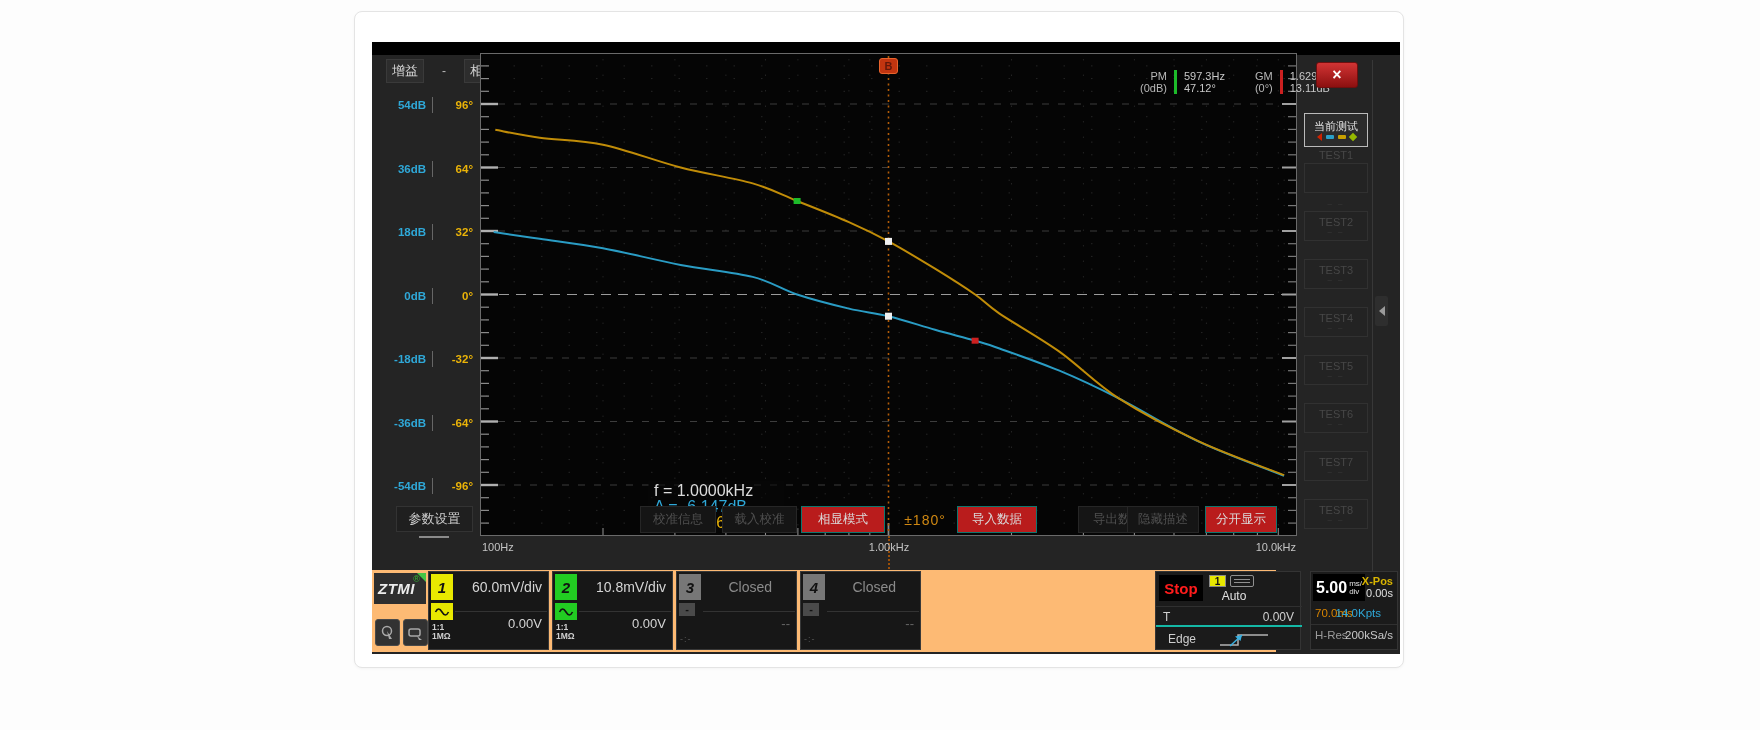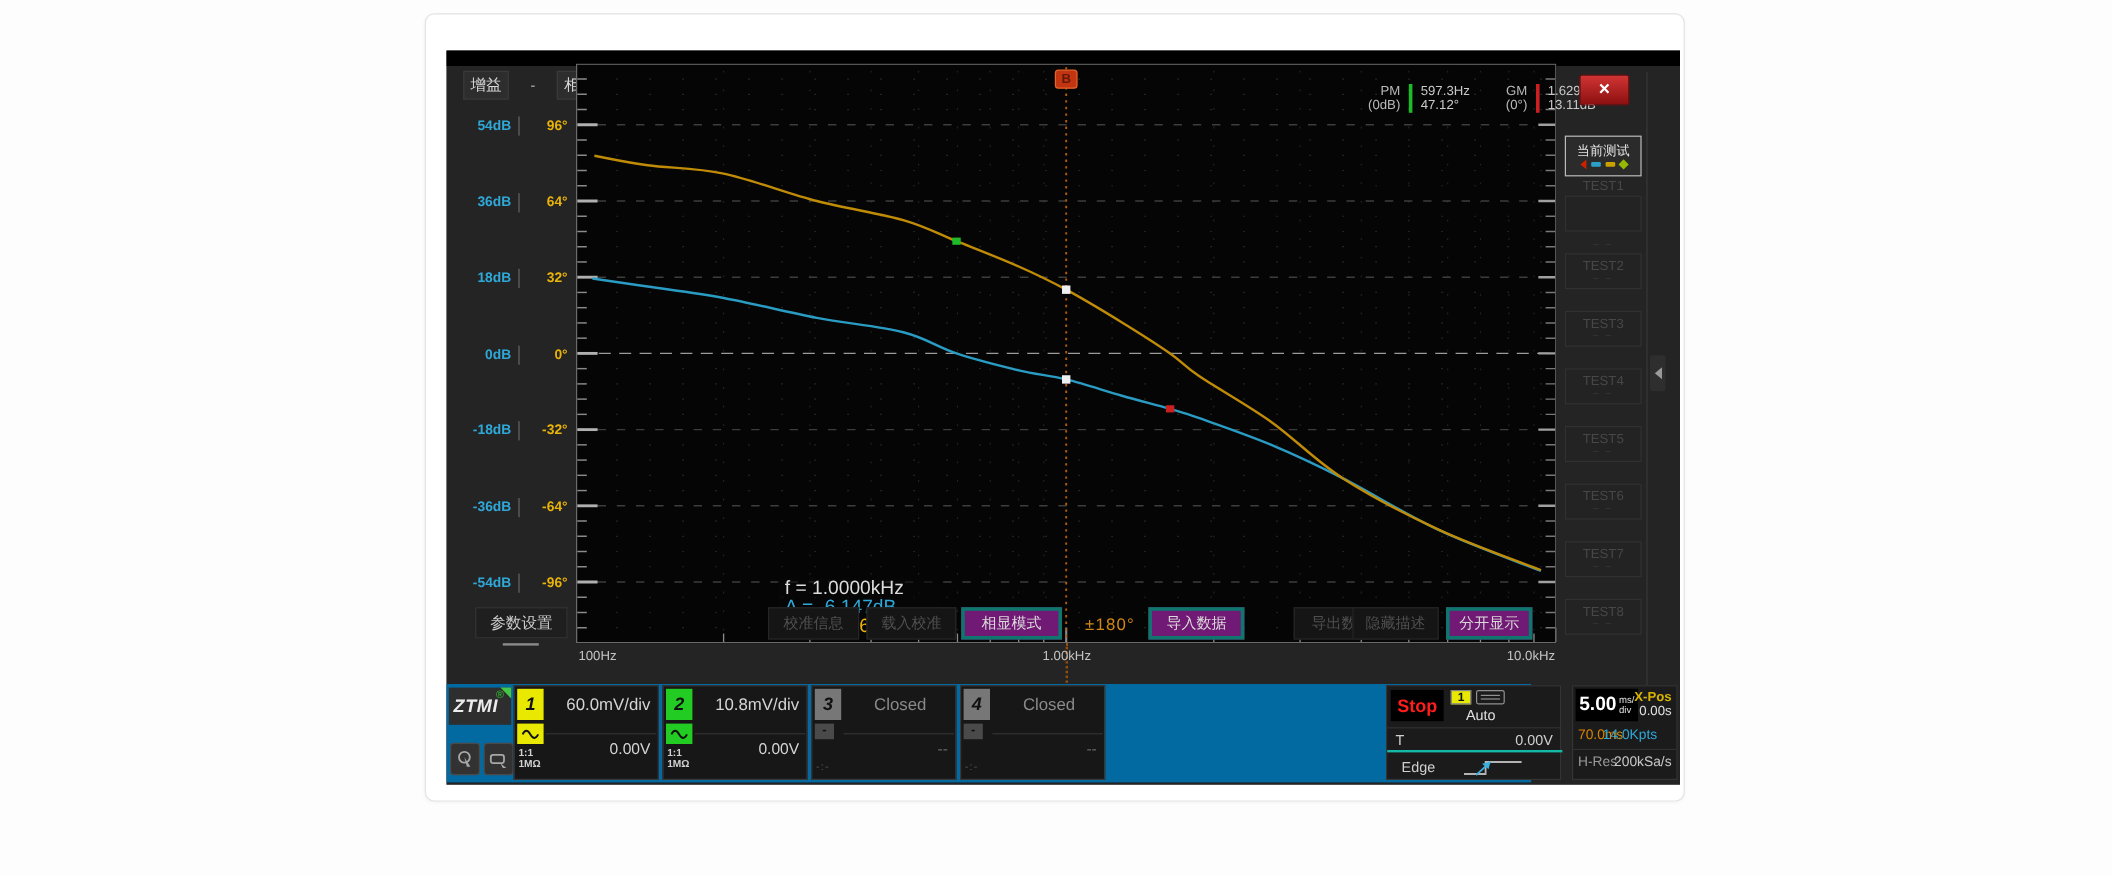--- a/index.html
+++ b/index.html
@@ -27,21 +27,21 @@
   .b-badge{position:absolute;left:507px;top:16px;width:19px;height:16px;background:#c23510;border:1px solid #e8632c;
            border-radius:3px;color:#63180a;font-weight:bold;font-size:11px;text-align:center;line-height:14px;}
   .cursor-ext{position:absolute;left:516px;top:494px;height:41px;width:0;border-left:2px dotted #9a4e08;}
   .freadout{position:absolute;left:132px;top:428px;width:136px;background:rgba(8,8,8,0.55);padding:2px 6px;font-size:16px;line-height:16px;margin-left:36px;}
   .freadout .f{color:#dcdcdc;}
   .freadout .a{color:#2fa8d8;}
   .freadout .p{color:#eab308;}
   
   .pbtn{position:absolute;top:464px;height:27px;font-size:12.5px;display:flex;align-items:center;justify-content:center;cursor:default;}
   .pbtn.dim{background:#151515;border:1px solid #262626;color:#4f4f4f;text-align:center;}
-  .pbtn.bright{background:#701a75;border:3px solid #0f766e;color:#dadada;}
+  .pbtn.bright{background:#b91c1c;border:1px solid #0f766e;color:#dadada;}
   .pbtn.accent{background:transparent;border:none;color:#d08812;font-size:14px;letter-spacing:1px;}
   .param{position:absolute;left:24px;top:464px;width:77px;height:26px;background:#1f1f1f;border:1px solid #333;
          color:#cccccc;font-size:13px;display:flex;align-items:center;justify-content:center;}
   .param-underline{position:absolute;left:47px;top:494px;width:30px;height:2px;background:#8a8a8a;}
   .xlabel{position:absolute;top:499px;color:#c4c4c4;font-size:11px;}
   
   .rdivider{position:absolute;left:1000px;top:18px;width:1px;height:528px;background:#383838;}
   .collapse-tab{position:absolute;left:1003px;top:254px;width:13px;height:30px;background:#2e2e2e;border-radius:2px;
                 display:flex;align-items:center;justify-content:center;}
   .tri-left{width:0;height:0;border-top:5px solid transparent;border-bottom:5px solid transparent;border-right:6px solid #9a9a9a;}
@@ -53,21 +53,21 @@
   .curtest .t{color:#e2e2e2;font-size:11px;line-height:12px;}
   .curtest .icons{display:flex;gap:4px;align-items:center;height:7px;}
   .ic-tri{width:0;height:0;border-top:4px solid transparent;border-bottom:4px solid transparent;border-right:5px solid #cc2200;}
   .ic-dash{width:8px;height:4px;border-radius:1px;}
   .ic-star{width:6px;height:6px;background:#95b800;transform:rotate(45deg);}
   .testbtn{position:absolute;left:932px;width:64px;height:30px;background:#232323;border:1px solid #313131;
            display:flex;flex-direction:column;align-items:center;justify-content:center;}
   .testbtn .n{color:#474747;font-size:11px;line-height:11px;}
   .testbtn .d{color:#3a3a3a;font-size:8px;line-height:7px;letter-spacing:2px;}
   
-  .toolbar{position:absolute;left:0;top:528px;width:904px;height:82px;background:#0369a1;}
+  .toolbar{position:absolute;left:0;top:528px;width:904px;height:82px;background:#fdba74;}
   .logo-box{position:absolute;left:2px;top:3px;width:52px;height:31px;background:#2e2e2e;}
   .logo-box .z{position:absolute;left:4px;top:7px;color:#ececec;font-size:15px;font-weight:900;font-style:italic;letter-spacing:0.5px;}
   .logo-box .r{position:absolute;right:6px;top:1px;color:#30c030;font-size:9px;}
   .logo-corner{position:absolute;right:0;top:0;width:0;height:0;border-left:9px solid transparent;border-top:9px solid #46c646;}
   .touchbtn{position:absolute;top:49px;width:25px;height:27px;background:#323232;border:1px solid #4a4a4a;border-radius:3px;
             display:flex;align-items:center;justify-content:center;}
   .chan{position:absolute;top:1px;width:121px;height:79px;background:#171717;border:1px solid #383838;}
   .chan .numbadge{position:absolute;left:2px;top:2px;width:22px;height:26px;color:#111;font-weight:bold;font-style:italic;
                   font-size:15px;display:flex;align-items:center;justify-content:center;}
   .chan .wavebadge{position:absolute;left:2px;top:31px;width:22px;height:17px;display:flex;align-items:center;justify-content:center;}

